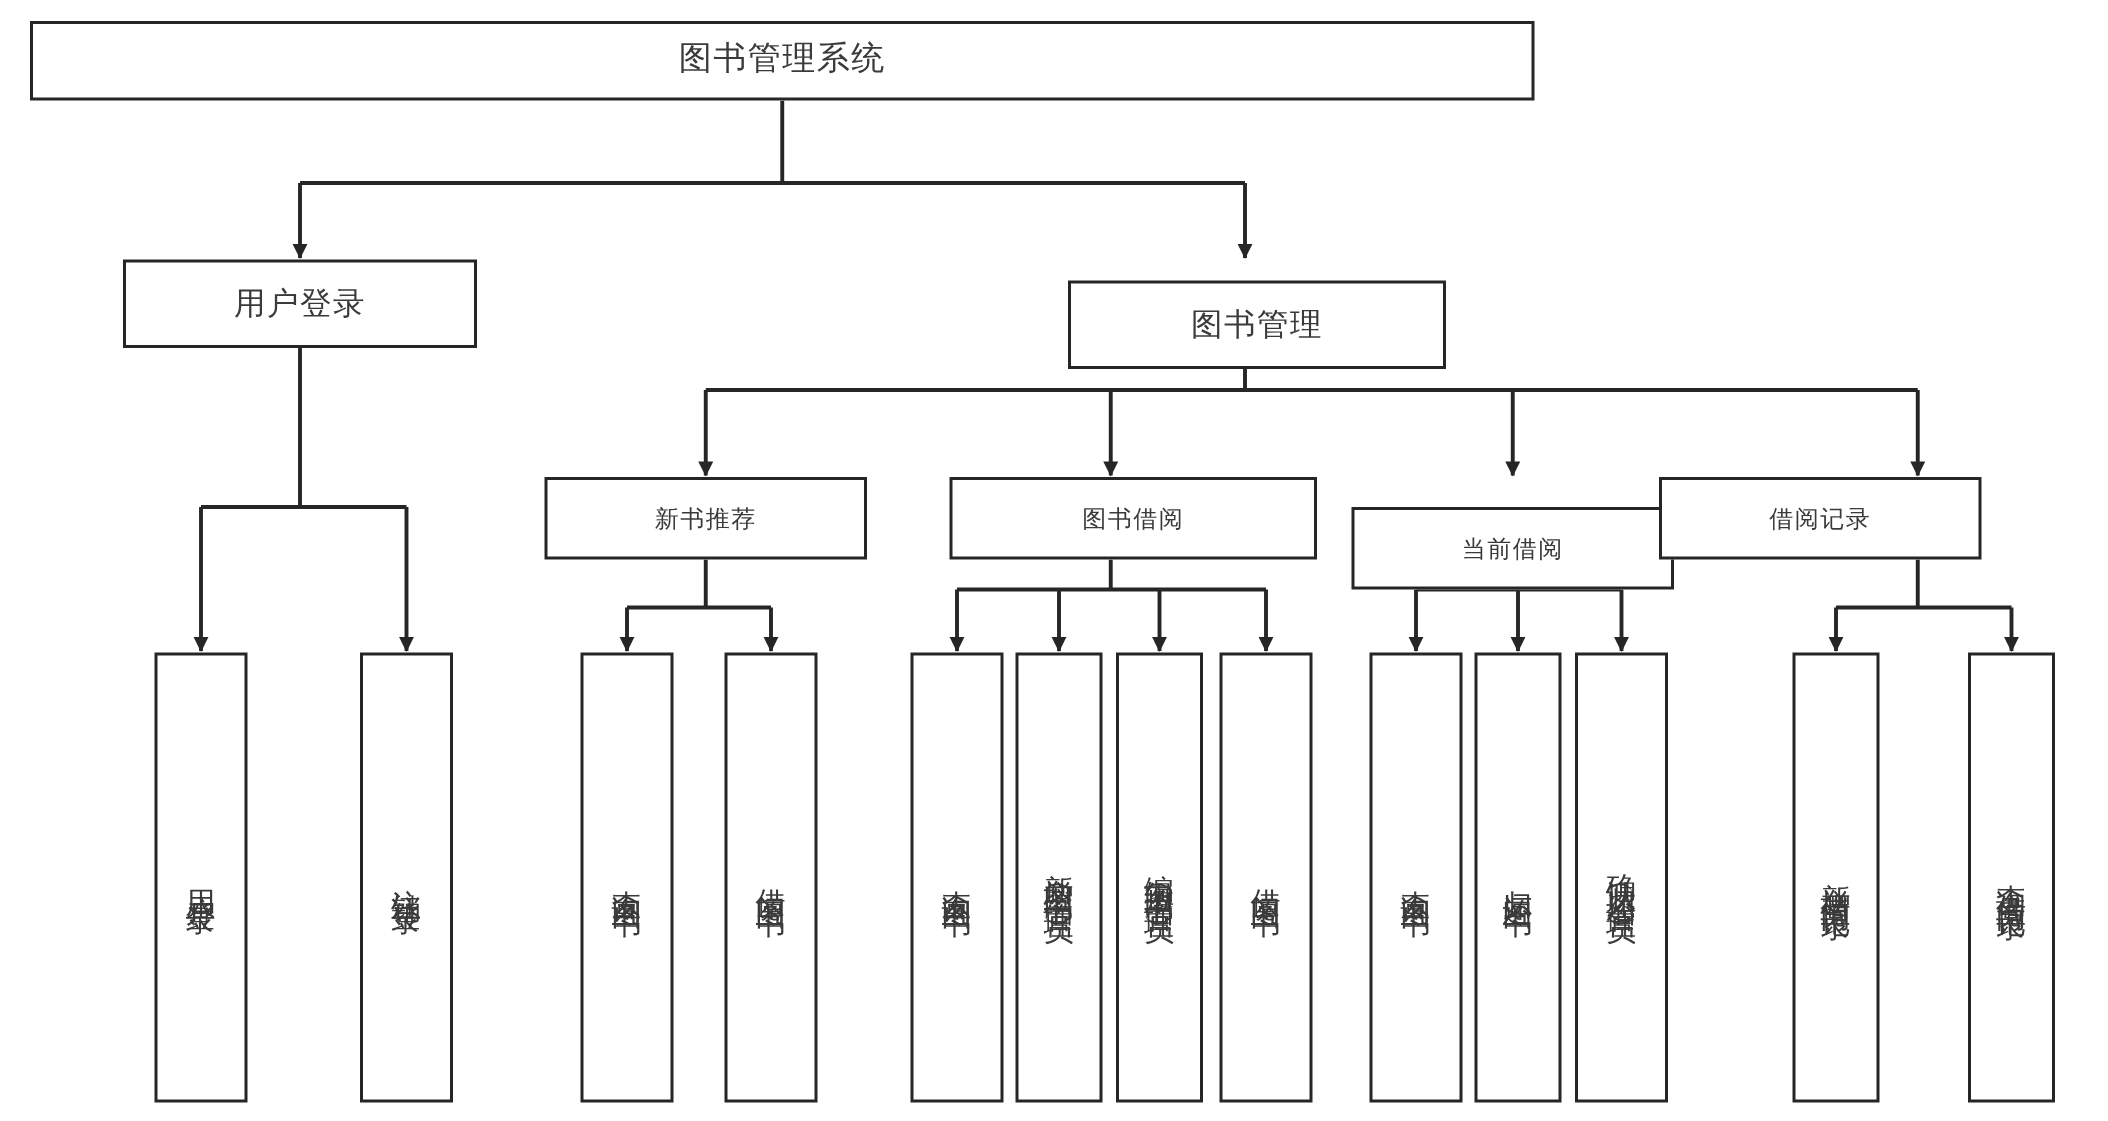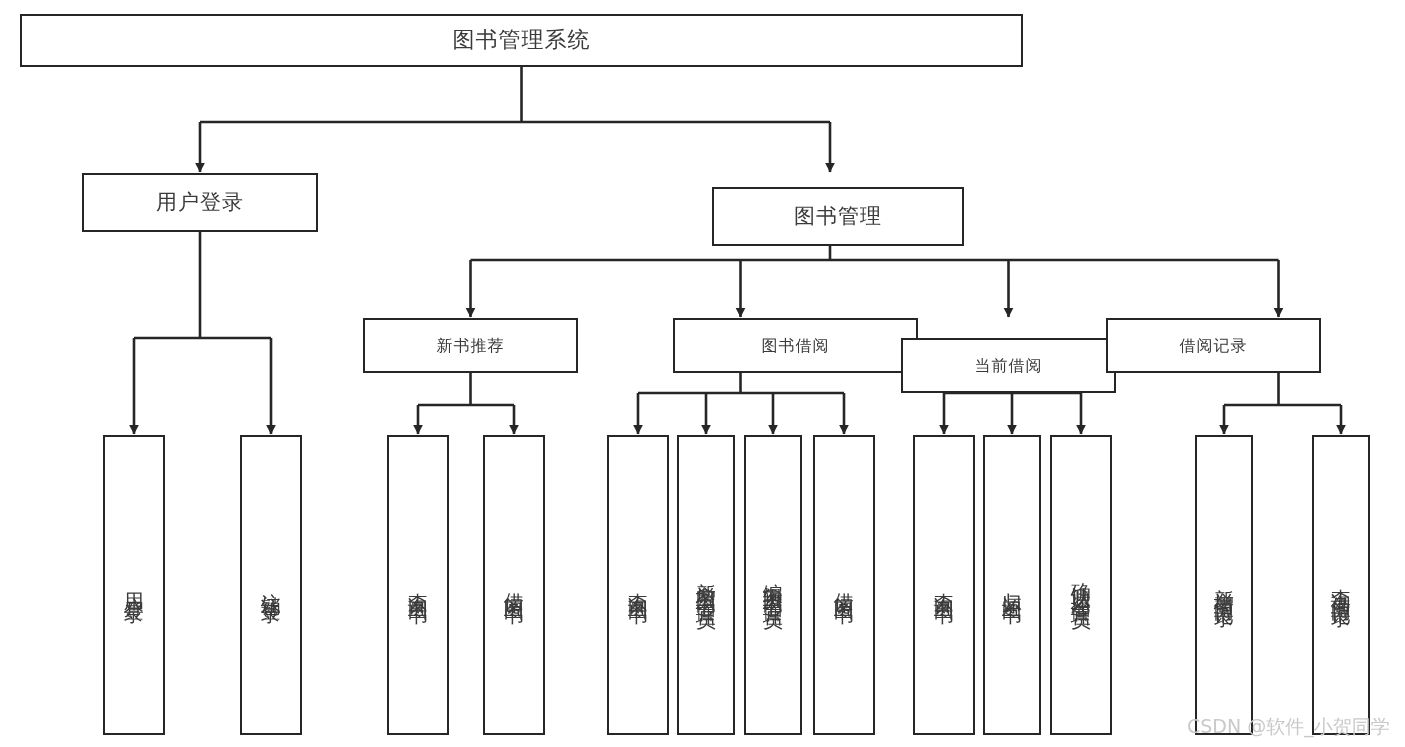--- a/index.html
+++ b/index.html
@@ -114,21 +114,21 @@
       </div>
       <div class="node lvl1" style="left: 82px; top: 173px; width: 236px; height: 59px;">
         <span class="node-label">用户登录</span>
       </div>
       <div class="node lvl1" style="left: 712px; top: 187px; width: 252px; height: 59px;">
         <span class="node-label">图书管理</span>
       </div>
       <div class="node lvl2" style="left: 363px; top: 318px; width: 215px; height: 55px;">
         <span class="node-label">新书推荐</span>
       </div>
-      <div class="node lvl2" style="left: 633px; top: 318px; width: 245px; height: 55px; margin-left: 40px;">
+      <div class="node lvl2" style="left: 633px; top: 318px; width: 245px; height: 55px;">
         <span class="node-label">图书借阅</span>
       </div>
       <div class="node lvl2" style="left: 901px; top: 318px; width: 215px; height: 55px; margin-top: 20px;">
         <span class="node-label">当前借阅</span>
       </div>
       <div class="node lvl2" style="left: 1106px; top: 318px; width: 215px; height: 55px;">
         <span class="node-label">借阅记录</span>
       </div>
       <div class="node lvl3 leaf" style="left: 103px; top: 435px; width: 62px; height: 300px;">
         <span class="node-label">用户登录</span>
@@ -164,14 +164,13 @@
         <span class="node-label">确认归还（管理员）</span>
       </div>
       <div class="node lvl3 leaf" style="left: 1195px; top: 435px; width: 58px; height: 300px;">
         <span class="node-label">新增借阅记录</span>
       </div>
       <div class="node lvl3 leaf" style="left: 1312px; top: 435px; width: 58px; height: 300px;">
         <span class="node-label">查询借阅记录</span>
       </div>
     </div>
 
-  <div class="watermark">CSDN @软件_小贺同学</div>
 </div>
 
 </body></html>

